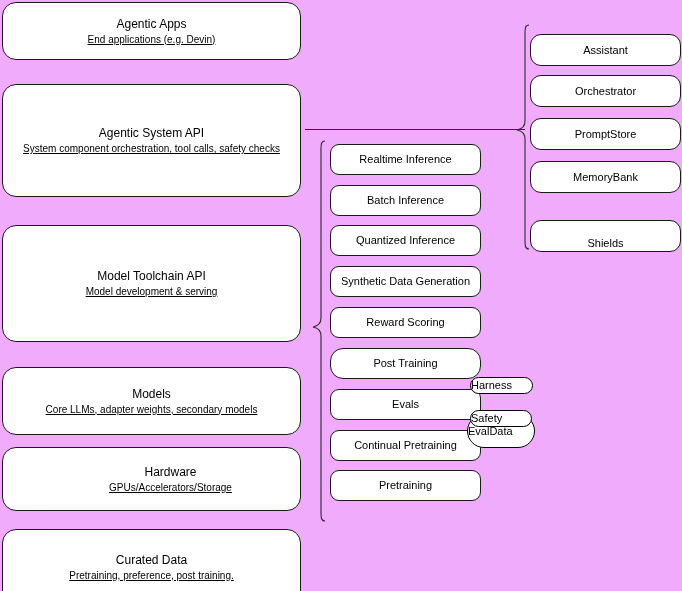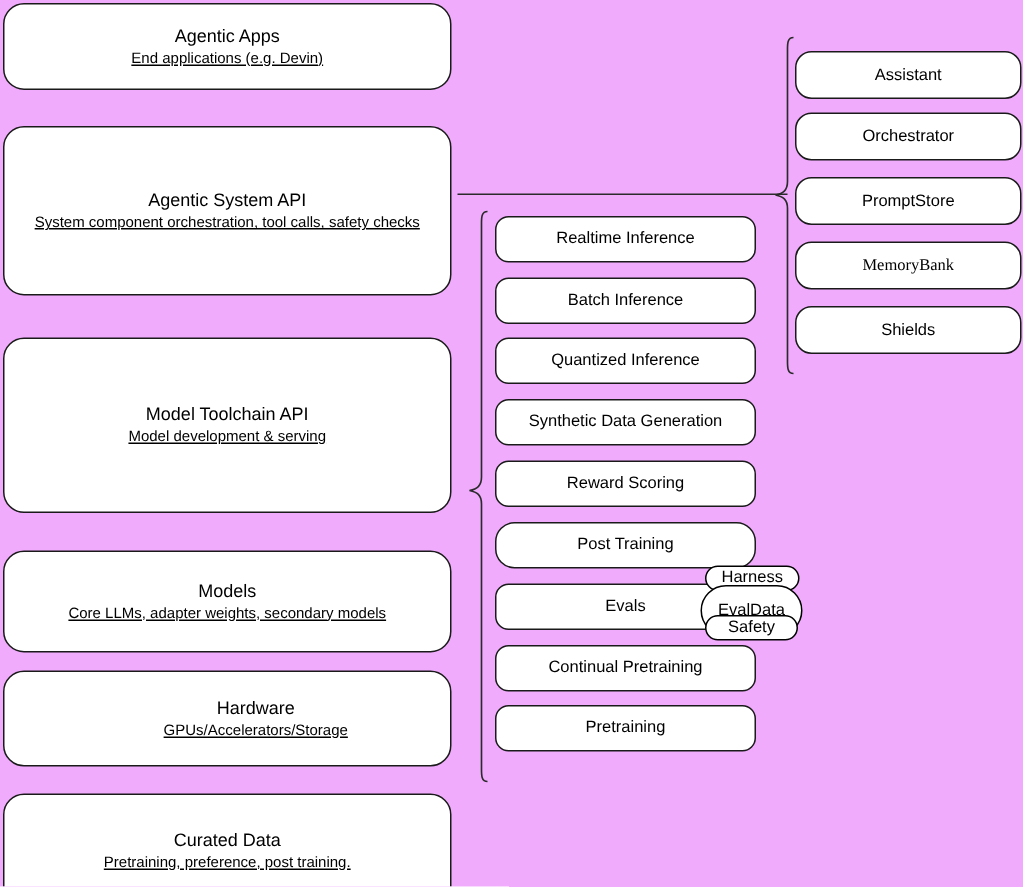--- a/index.html
+++ b/index.html
@@ -50,21 +50,21 @@
   
   .layer {
     left: 2px;
     width: 299px;
     border-radius: 14px;
   }
 
   
   .mid {
     left: 330px;
-    width: 174px;
+    width: 151px;
     height: 31px;
     border-radius: 9px;
   }
   .mid .title { font-size: 11px; }
 
   
   .right {
     left: 530px;
     width: 151px;
     height: 32px;
@@ -74,21 +74,20 @@
 
   
   .pill {
     position: absolute;
     box-sizing: border-box;
     background: #ffffff;
     border: 1px solid #000000;
     border-radius: 999px;
     display: flex;
     align-items: center;
-    justify-content: center;
     font-size: 11px;
     line-height: 11px;
     white-space: nowrap;
     color: #000;
   }
 
   
   .hline {
     position: absolute;
     height: 0;
@@ -175,36 +174,36 @@
   <div class="node mid" style="top:430px;">
     <div class="title">Continual Pretraining</div>
   </div>
   <div class="node mid" style="top:470px;">
     <div class="title">Pretraining</div>
   </div>
 
   <div class="pill" style="left:470px; top:377px; width:63px; height:17px;">
     <span>Harness</span>
   </div>
-  <div class="pill" style="left:467px; top:390px; width:68px; height:34px;">
+  <div class="pill" style="left:467px; top:414px; width:68px; height:34px;">
     <span>EvalData</span>
   </div>
   <div class="pill" style="left:470px; top:410px; width:62px; height:17px;">
     <span>Safety</span>
   </div>
 
   <div class="node right" style="top:34px;">
     <div class="title">Assistant</div>
   </div>
   <div class="node right" style="top:75px;">
     <div class="title">Orchestrator</div>
   </div>
   <div class="node right" style="top:118px;">
     <div class="title">PromptStore</div>
   </div>
-  <div class="node right" style="top:161px;font-family:Liberation Serif, serif;">
+  <div class="node right" style="top:161px;">
     <div class="title">MemoryBank</div>
   </div>
-  <div class="node right" style="top:204px;">
+  <div class="node right" style="top:220px;justify-content:flex-end;">
     <div class="title">Shields</div>
   </div>
 
 </div>
 
 </body></html>

